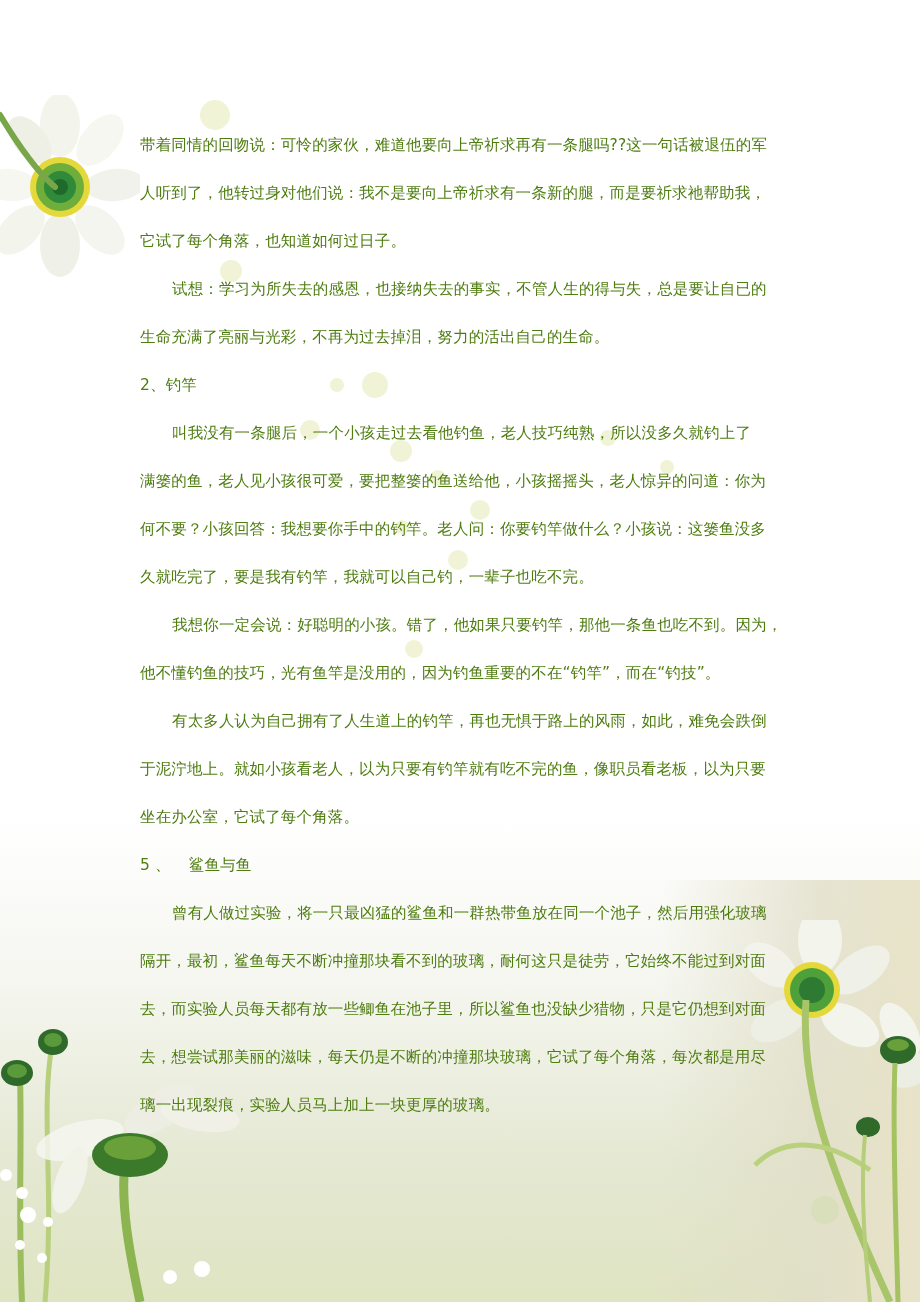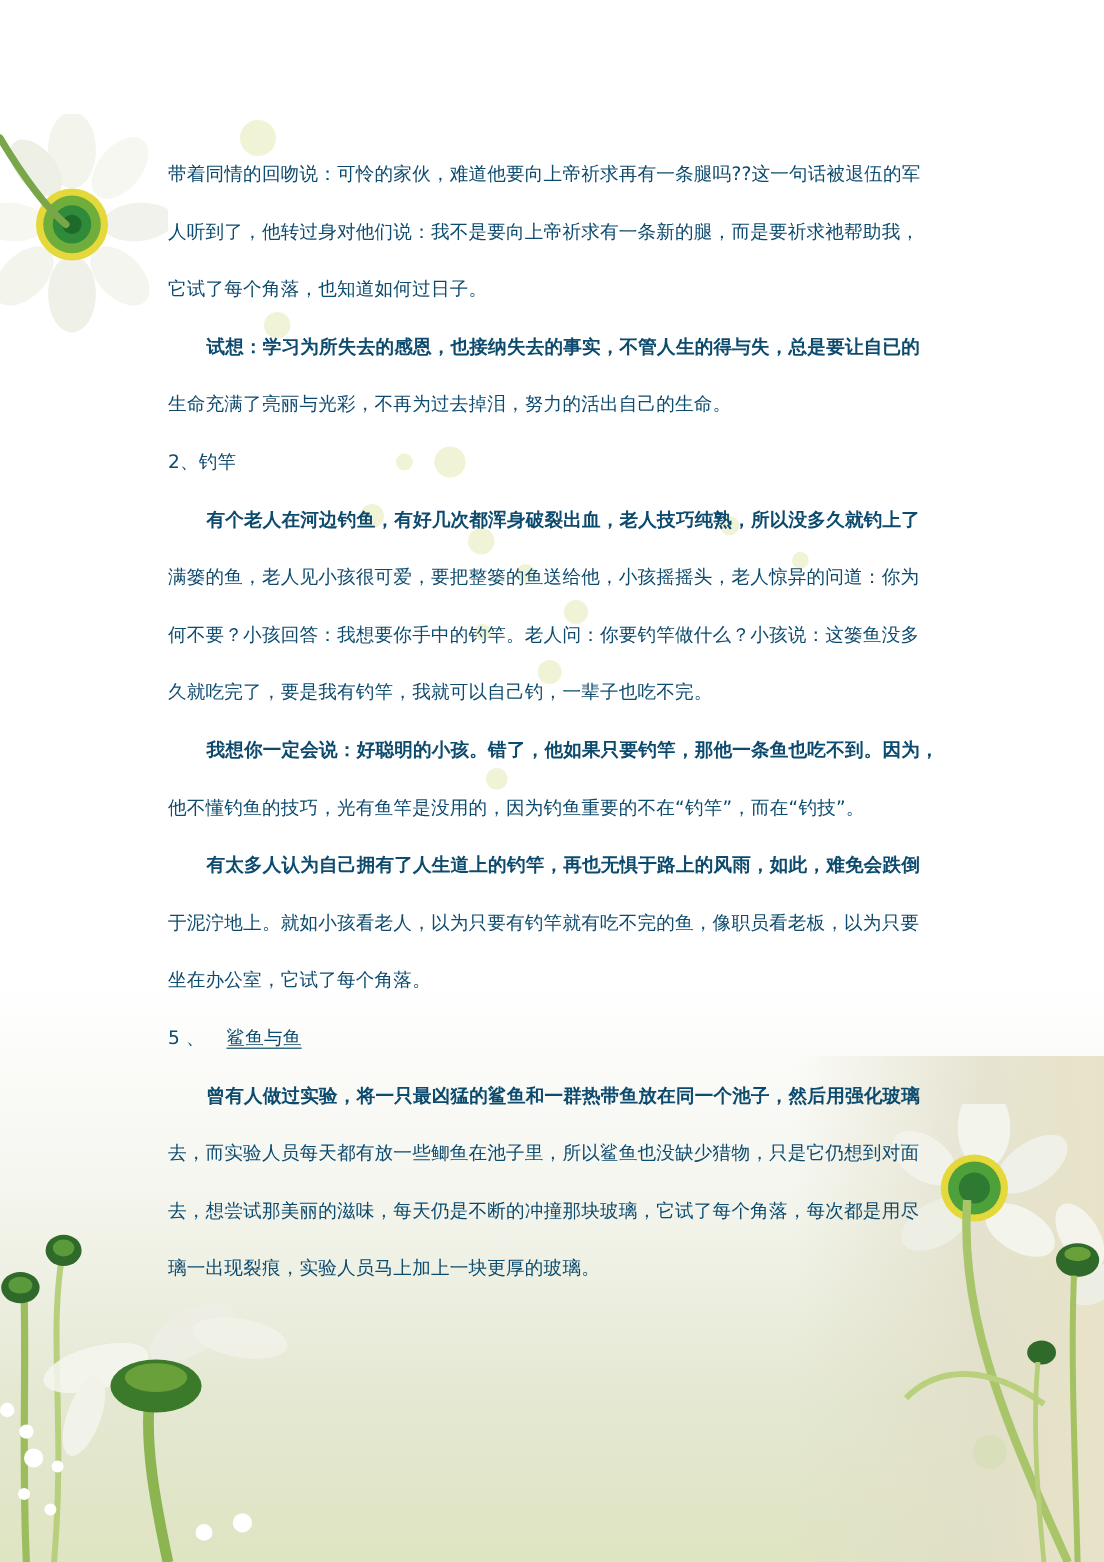--- a/index.html
+++ b/index.html
@@ -17,26 +17,26 @@
     position:absolute; right:0; top:880px; width:260px; bottom:0;
     background: linear-gradient(90deg, rgba(255,255,255,0) 0%, rgba(225,222,200,0.8) 60%, #e8e3c8 100%);
     z-index:0;
   }
   .dot { position:absolute; border-radius:50%; background:#f1f3d6; z-index:0; }
   .deco { position:absolute; z-index:1; }
   .page {
     position:absolute; left:140px; top:121px; width:644px; z-index:2;
   }
   .line {
-    font-size:15.5px; line-height:48px; height:48px; color:#0c4a6e;
+    font-size:15.5px; line-height:48px; height:48px; color:#4d7c0f;
     white-space:nowrap; letter-spacing:0.15px;
   }
-  .line.indent { text-indent:32px;font-weight:bold; }
+  .line.indent { text-indent:32px; }
   .heading-num { display:inline-block; }
-  .heading-title.underlined { text-decoration:underline; text-underline-offset:3px; margin-left:18px;margin-top:40px; }
+  .heading-title.underlined { text-underline-offset:3px; margin-left:18px;margin-top:40px; }
 </style>
 </head>
 <body>
 
 <div class="bg-bottom"></div>
 <div class="bg-right"></div>
 
 <div class="dot" style="left:362px;top:372px;width:26px;height:26px;"></div>
 <div class="dot" style="left:330px;top:378px;width:14px;height:14px;"></div>
 <div class="dot" style="left:300px;top:420px;width:20px;height:20px;"></div>
@@ -121,30 +121,31 @@
 </svg>
 
 <div class="page">
   <div class="line">带着同情的回吻说：可怜的家伙，难道他要向上帝祈求再有一条腿吗??这一句话被退伍的军</div>
   <div class="line">人听到了，他转过身对他们说：我不是要向上帝祈求有一条新的腿，而是要祈求祂帮助我，</div>
   <div class="line">它试了每个角落，也知道如何过日子。</div>
   <div class="line indent">试想：学习为所失去的感恩，也接纳失去的事实，不管人生的得与失，总是要让自已的</div>
   <div class="line">生命充满了亮丽与光彩，不再为过去掉泪，努力的活出自己的生命。</div>
 
   <div class="line">2、钓竿</div>
-  <div class="line indent">有个老人在河边钓鱼，有好几次都浑身破裂出血，老人技巧纯熟，所以没多久就钓上了</div>
+  <div class="line indent">叫我没有一条腿后，一个小孩走过去看他钓鱼，老人技巧纯熟，所以没多久就钓上了</div>
   <div class="line">满篓的鱼，老人见小孩很可爱，要把整篓的鱼送给他，小孩摇摇头，老人惊异的问道：你为</div>
   <div class="line">何不要？小孩回答：我想要你手中的钓竿。老人问：你要钓竿做什么？小孩说：这篓鱼没多</div>
   <div class="line">久就吃完了，要是我有钓竿，我就可以自己钓，一辈子也吃不完。</div>
   <div class="line indent">我想你一定会说：好聪明的小孩。错了，他如果只要钓竿，那他一条鱼也吃不到。因为，</div>
   <div class="line">他不懂钓鱼的技巧，光有鱼竿是没用的，因为钓鱼重要的不在“钓竿”，而在“钓技”。</div>
   <div class="line indent">有太多人认为自己拥有了人生道上的钓竿，再也无惧于路上的风雨，如此，难免会跌倒</div>
   <div class="line">于泥泞地上。就如小孩看老人，以为只要有钓竿就有吃不完的鱼，像职员看老板，以为只要</div>
   <div class="line">坐在办公室，它试了每个角落。</div>
 
   <div class="line">
     <span class="heading-num">5 、</span><span class="heading-title underlined">鲨鱼与鱼</span>
   </div>
   <div class="line indent">曾有人做过实验，将一只最凶猛的鲨鱼和一群热带鱼放在同一个池子，然后用强化玻璃</div>
+  <div class="line">隔开，最初，鲨鱼每天不断冲撞那块看不到的玻璃，耐何这只是徒劳，它始终不能过到对面</div>
   <div class="line">去，而实验人员每天都有放一些鲫鱼在池子里，所以鲨鱼也没缺少猎物，只是它仍想到对面</div>
   <div class="line">去，想尝试那美丽的滋味，每天仍是不断的冲撞那块玻璃，它试了每个角落，每次都是用尽</div>
   <div class="line">璃一出现裂痕，实验人员马上加上一块更厚的玻璃。</div>
 </div>
 
 </body></html>

